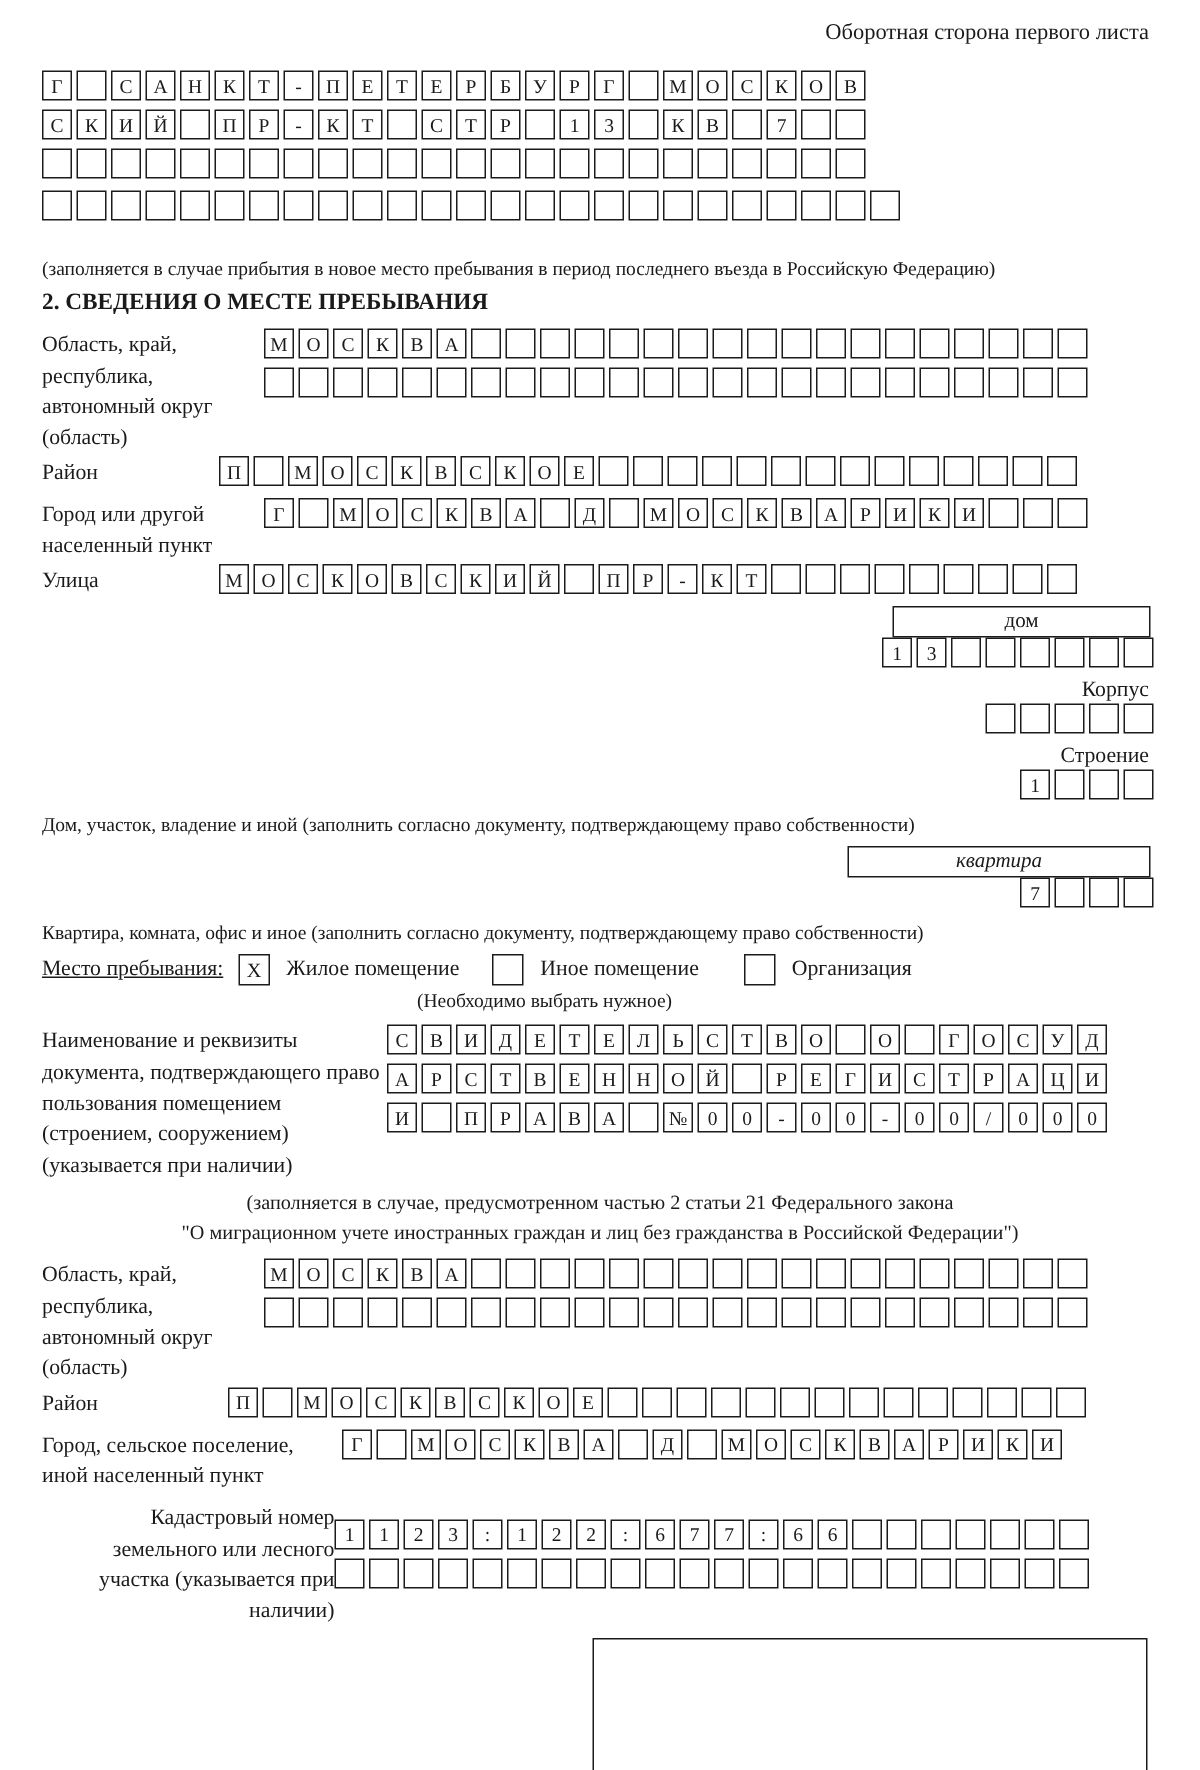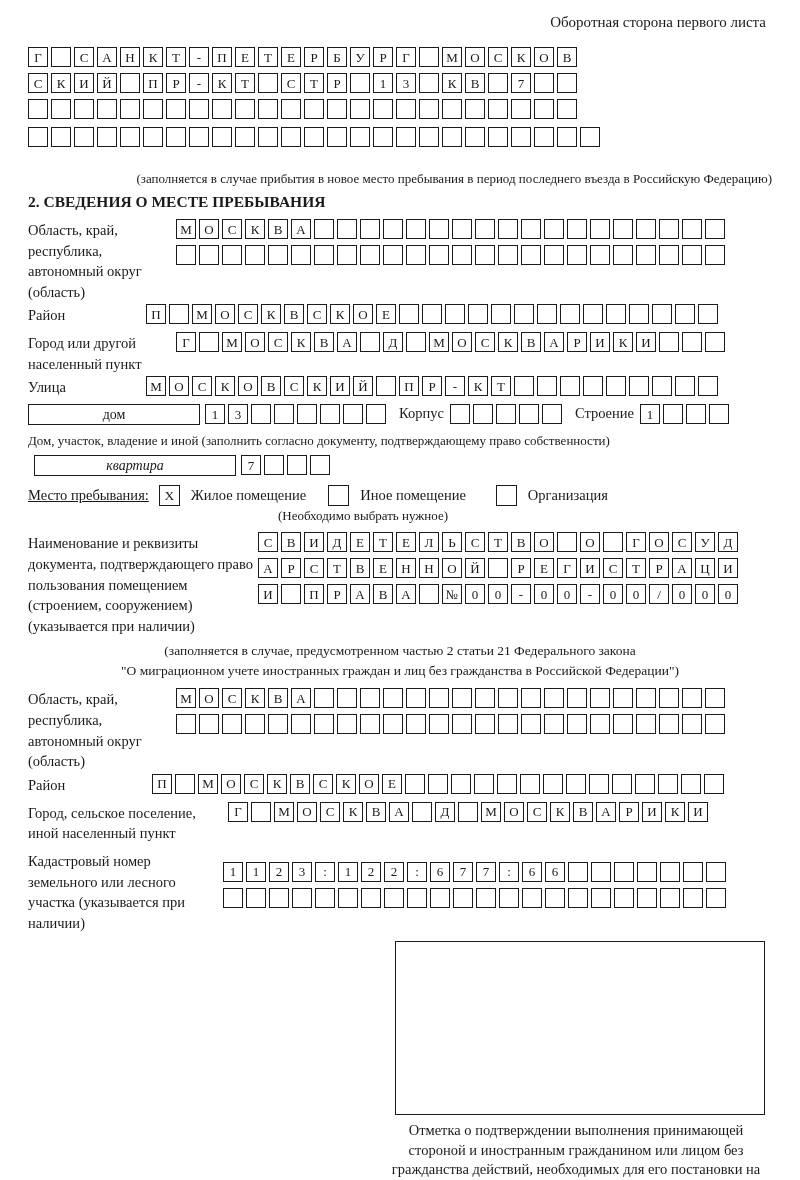--- a/index.html
+++ b/index.html
@@ -11,36 +11,36 @@
   .page{padding:8px 28px 0 28px;position:relative;}
   .header-note{text-align:right;font-size:15px;margin:6px 6px 16px 0;}
 
   
   .field{display:flex;align-items:flex-start;margin-bottom:2px;}
   .field .label{font-size:14.5px;line-height:1.42;padding-top:1px;flex:none;}
   .lw148{width:148px;}
   .lw118{width:118px;}
   .lw124{width:124px;}
   .lw200{width:200px;}
-  .lw195{width:195px;}
+  .lw195{width:195px;text-align:right;}
   .lw230{width:230px;}
   .rows{flex:none;}
   .cellrow{display:flex;margin-bottom:6px;}
   .cell{
     width:18px;height:18px;flex:none;
     border:1.5px solid #1b1b1b;margin-right:3px;
     display:flex;align-items:center;justify-content:center;
     font-size:13px;line-height:1;
   }
   .note{font-size:13px;margin:0 0 6px 0;}
-  .note.center{text-align:right;margin-top:24px;}
+  .note.center{text-align:left;margin-top:24px;}
   .sec-title{font-size:15.5px;font-weight:bold;margin:4px 0 8px 0;}
 
   
-  .houserow{display:flex;align-items:flex-start;margin-bottom:3px;}
+  .houserow{display:flex;align-items:flex-end;margin-bottom:3px;flex-direction:column;}
   .typebox{
     height:19px;border:1.5px solid #1b1b1b;flex:none;
     display:flex;align-items:center;justify-content:center;
     font-size:14px;margin-right:5px;
   }
   .w170{width:170px;}
   .w200{width:200px;font-style:italic;}
   .inline-label{font-size:14.5px;margin:1px 6px 0 10px;flex:none;}
   .aptrow{margin-left:6px;}
 
@@ -375,20 +375,21 @@
 
   <div class="houserow aptrow">
     <span class="typebox w200">квартира</span>
     <span class="cellrow">
         <span class="cell">7</span>
         <span class="cell"></span>
         <span class="cell"></span>
         <span class="cell"></span>
       </span>
   </div>
+  <div class="note">Квартира, комната, офис и иное (заполнить согласно документу, подтверждающему право собственности)</div>
 
   <div class="stayrow">
     <span class="stay-label">Место пребывания:</span>
     <span class="cell cb">X</span>
     <span class="opt">Жилое помещение</span>
     <span class="cell cb gap18"></span>
     <span class="opt">Иное помещение</span>
     <span class="cell cb gap24"></span>
     <span class="opt">Организация</span>
   </div>

